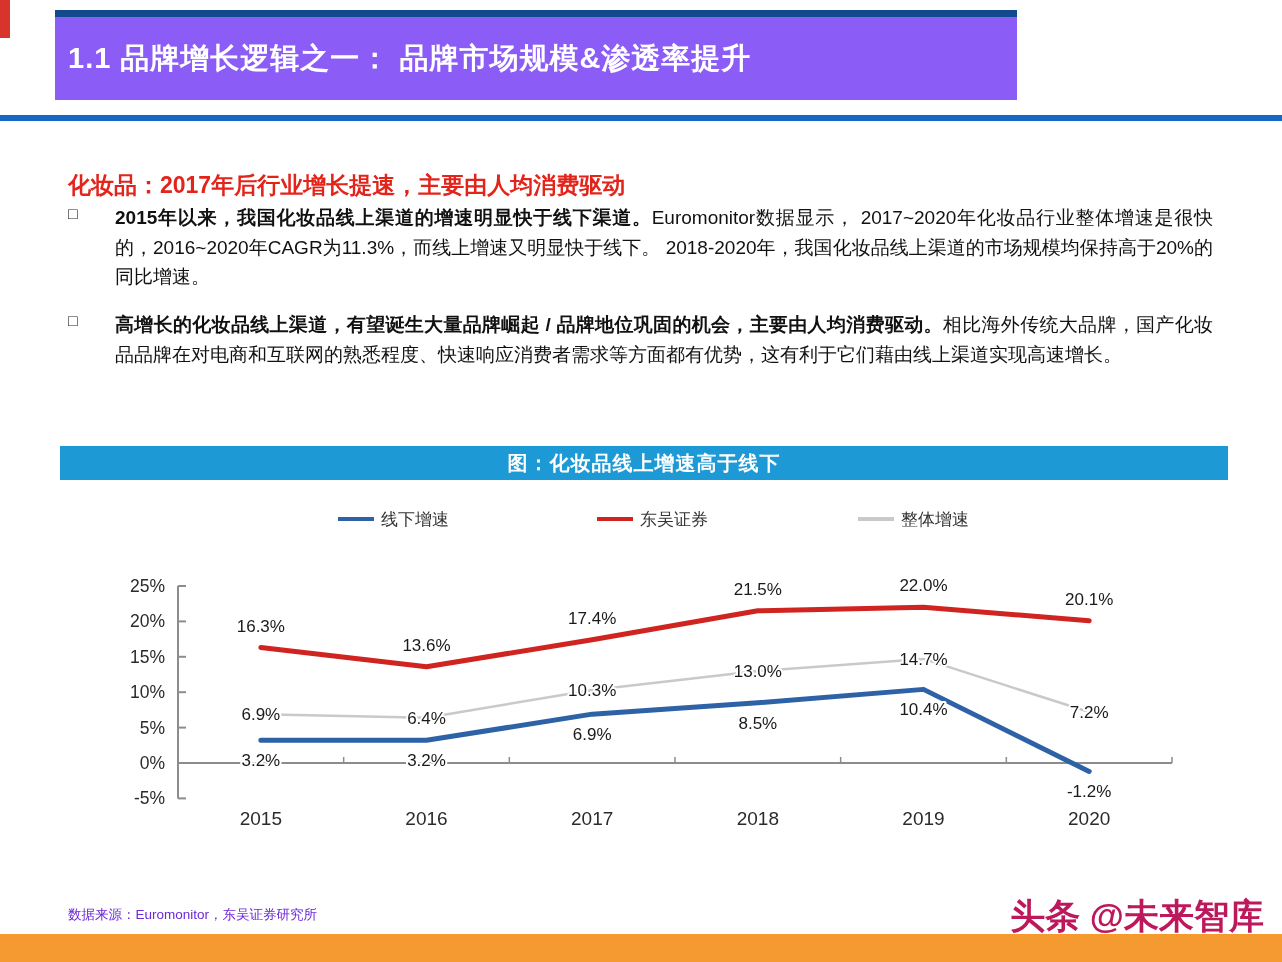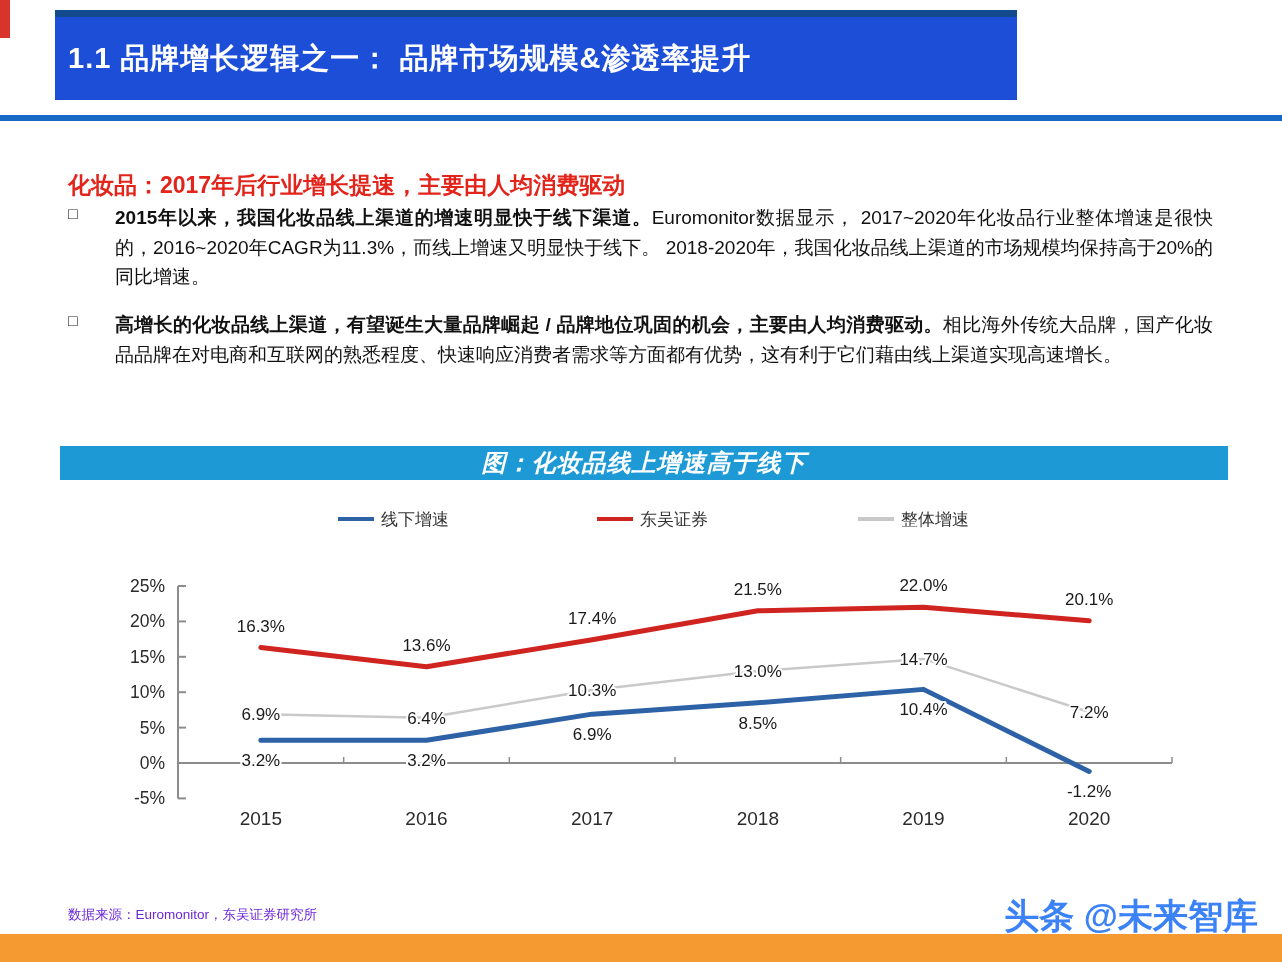--- a/index.html
+++ b/index.html
@@ -1,51 +1,51 @@
 <!DOCTYPE html>
 <html><head>
 <meta charset="utf-8">
 <style>
   html,body{margin:0;padding:0;}
   #page{position:relative;width:1282px;height:962px;background:#ffffff;overflow:hidden;
         font-family:"Liberation Sans","DejaVu Sans",sans-serif;color:#111;}
   
   #red-corner{position:absolute;left:0;top:0;width:10px;height:38px;background:#d9342b;}
-  #header-bar{position:absolute;left:55px;top:10px;width:962px;height:83px;background:#1d4ed8;
+  #header-bar{position:absolute;left:55px;top:10px;width:962px;height:83px;background:#8b5cf6;
               border-top:7px solid #134a8e;display:flex;align-items:center;}
   #header-bar .title{color:#ffffff;font-size:29px;font-weight:bold;padding-left:13px;letter-spacing:1px;}
   #top-rule{position:absolute;left:0;top:115px;width:1282px;height:6px;background:#1767c5;}
   
   #logo{position:absolute;left:1028px;top:38px;display:flex;align-items:flex-start;}
   #logo .logo-text{margin-left:8px;display:flex;flex-direction:column;}
   #logo .cn{color:#1e66b8;font-size:31px;font-weight:bold;letter-spacing:7px;line-height:34px;}
   #logo .en{color:#8fa8cc;font-size:10px;letter-spacing:2.6px;margin-top:3px;}
   
   #section-heading{position:absolute;left:68px;top:170px;color:#e3241b;font-size:23px;font-weight:bold;}
   .bullet{position:absolute;left:68px;width:1145px;display:flex;}
   #bullet-1{top:203px;}
   #bullet-2{top:310px;}
   .bullet .marker{width:47px;flex:none;font-size:16px;padding-top:2px;color:#222;}
   .bullet .btext{flex:1;font-size:19px;line-height:29.5px;text-align:justify;}
   .bullet .lead{font-weight:bold;margin-top:24px;}
   
   #chart-title-bar{position:absolute;left:60px;top:446px;width:1168px;height:34px;background:#1d9ad5;
                    display:flex;align-items:center;justify-content:center;}
-  #chart-title-bar span{color:#ffffff;font-size:24px;font-weight:bold;letter-spacing:1px;font-style:italic;}
+  #chart-title-bar span{color:#ffffff;font-size:20px;font-weight:bold;letter-spacing:1px;}
   .legend-item{position:absolute;top:508px;height:22px;display:flex;align-items:center;}
   #legend-offline{left:338px;} #legend-online{left:597px;} #legend-overall{left:858px;}
   .legend-swatch{width:36px;height:4px;margin-right:7px;}
   .legend-label{font-size:17px;color:#333;}
   #growth-chart{position:absolute;left:60px;top:545px;}
   .ylab{font-size:17.5px;fill:#2b2b2b;}
   .year{font-size:19px;fill:#2b2b2b;}
   .dlabel{font-size:17px;fill:#1a1a1a;paint-order:stroke;stroke:#ffffff;stroke-width:4px;stroke-linejoin:round;}
   
   #source-note{position:absolute;left:68px;top:906px;font-size:13.5px;color:#6d28d9;}
-  #watermark{position:absolute;right:24px;top:893px;font-size:35px;font-weight:bold;color:#3b82f6;
+  #watermark{position:absolute;right:18px;top:893px;font-size:35px;font-weight:bold;color:#be185d;
              text-shadow:-2px -2px 0 #fff,2px -2px 0 #fff,-2px 2px 0 #fff,2px 2px 0 #fff,
                          0 3px 0 #fff,0 -3px 0 #fff,3px 0 0 #fff,-3px 0 0 #fff;}
   #bottom-bar{position:absolute;left:0;top:934px;width:1282px;height:28px;background:#f49a30;}
 </style>
 </head>
 <body>
 
 <div id="page">
 
   <div id="red-corner"></div>

